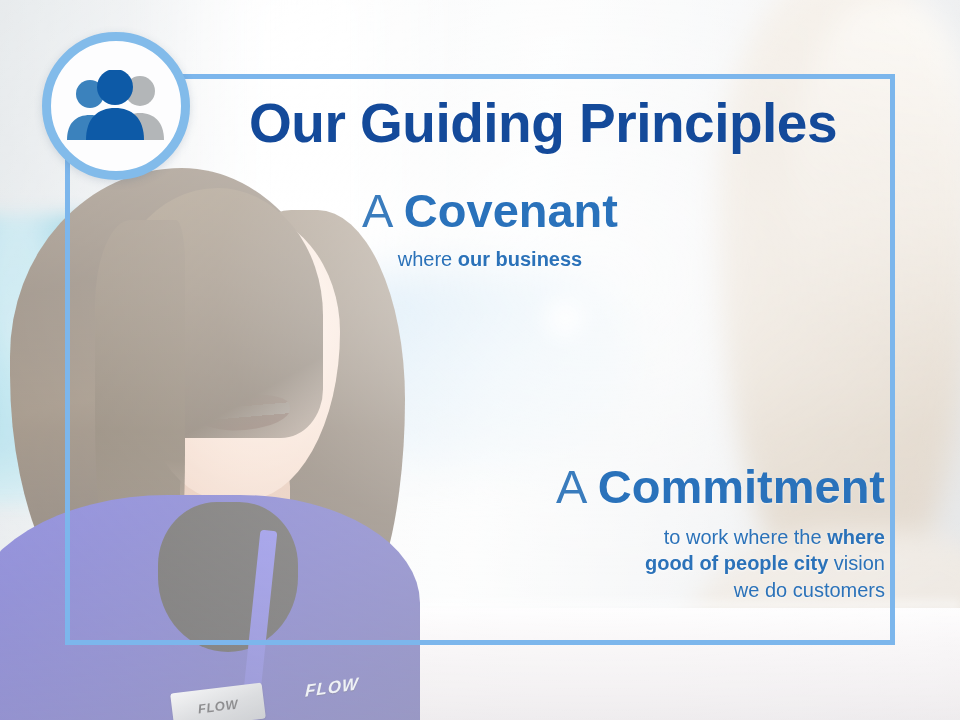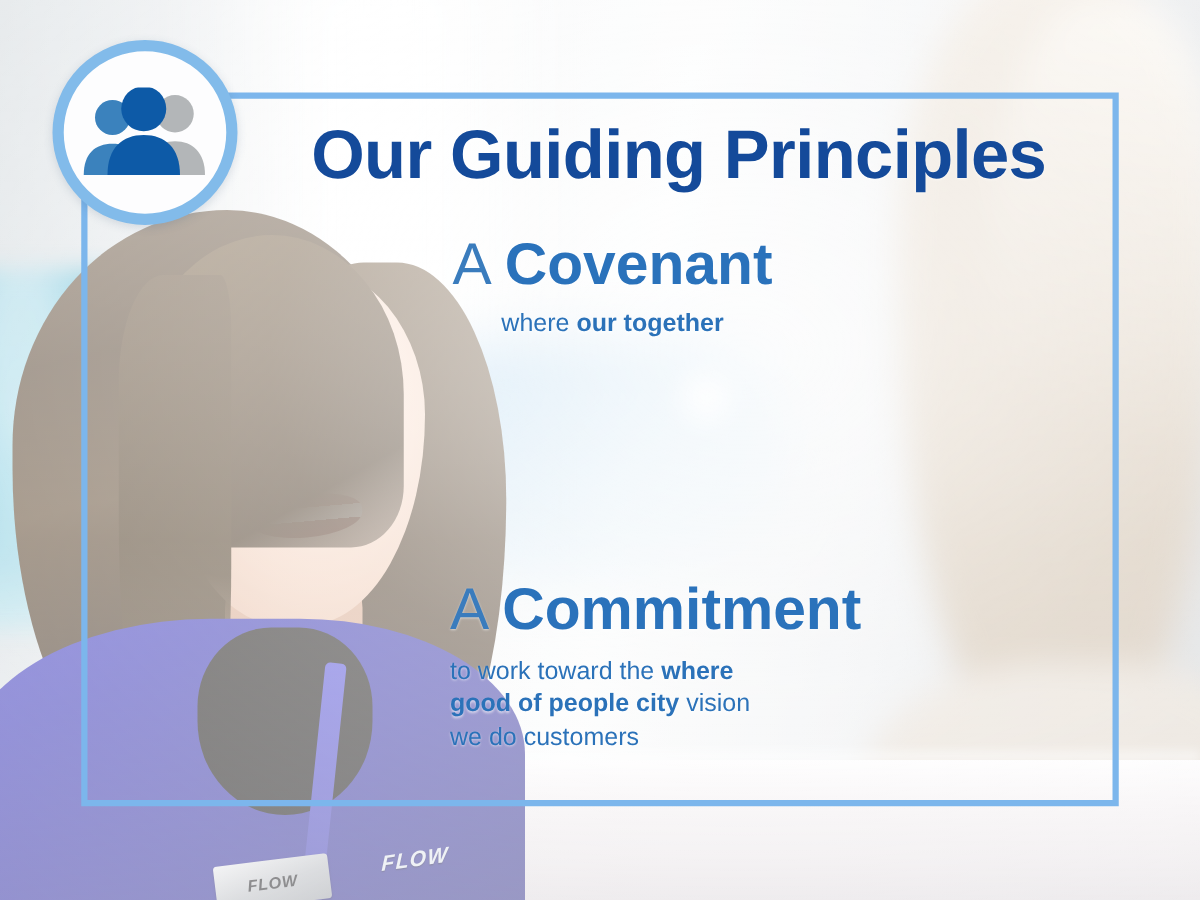--- a/index.html
+++ b/index.html
@@ -251,21 +251,21 @@
 
   .sub {
     font-size:20px; line-height:1.32;
     color:#2b72b9;
     text-shadow:0 1px 2px rgba(255,255,255,.6);
   }
   .sub b { font-weight:bold; }
 
   .b1 { left:250px; top:186px; width:480px; text-align:center; }
   .b2 { left:300px; top:300px; width:480px; text-align:center; }
-  .b3 { left:360px; top:462px; width:510px; text-align:left; }
+  .b3 { left:375px; top:462px; width:510px; text-align:right; }
 
   .b1 .sub { margin-top:10px; }
   .b2 .sub { margin-top:12px; }
   .b3 .sub { margin-top:12px; }
 </style>
 </head>
 <body>
 
 <div id="stage">
 
@@ -335,31 +335,31 @@
   <div class="text-layer">
 
     <div class="title">Our Guiding Principles</div>
 
     <div class="block b1">
       <div class="lead">
         <span class="art">A</span>
         <span class="word">Covenant</span>
       </div>
       <div class="sub">
-        <span>where </span><b>our together</b>
+        <span>where </span><b>our business</b>
       </div>
     </div>
 
 
     <div class="block b3">
       <div class="lead">
         <span class="art">A</span>
         <span class="word">Commitment</span>
       </div>
       <div class="sub">
-        <span>to work toward the </span><b>where</b><br>
+        <span>to work where the </span><b>where</b><br>
         <b>good of people city</b><span> vision</span><br>
         <span>we do customers</span>
       </div>
     </div>
 
   </div>
 </div>
 
 </body></html>

